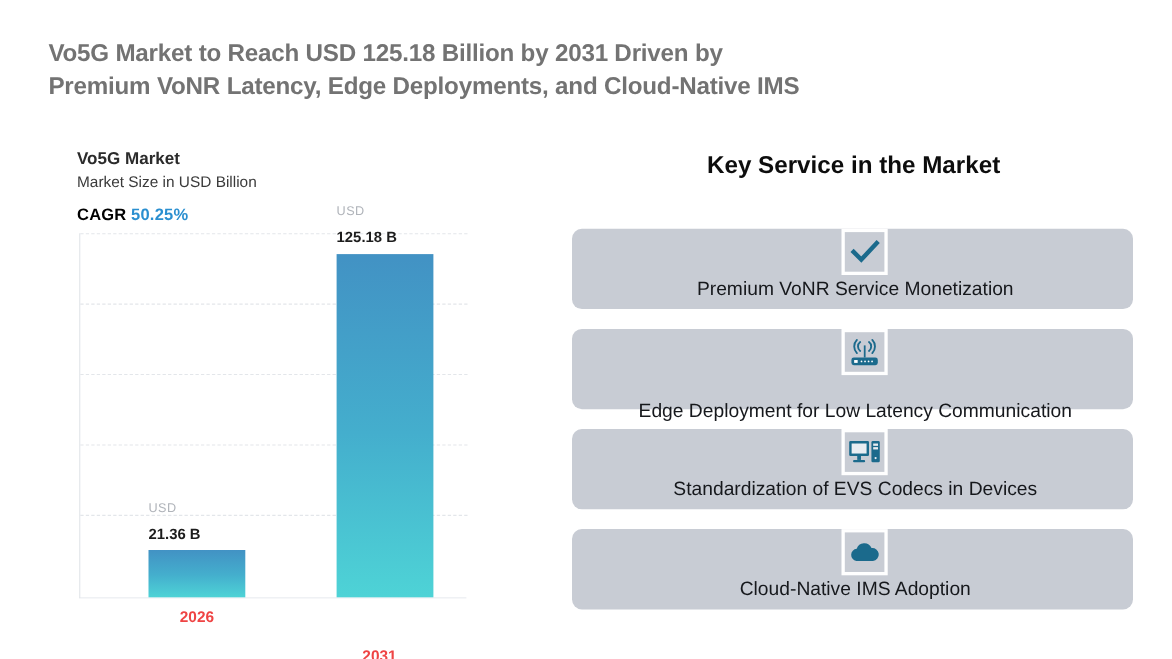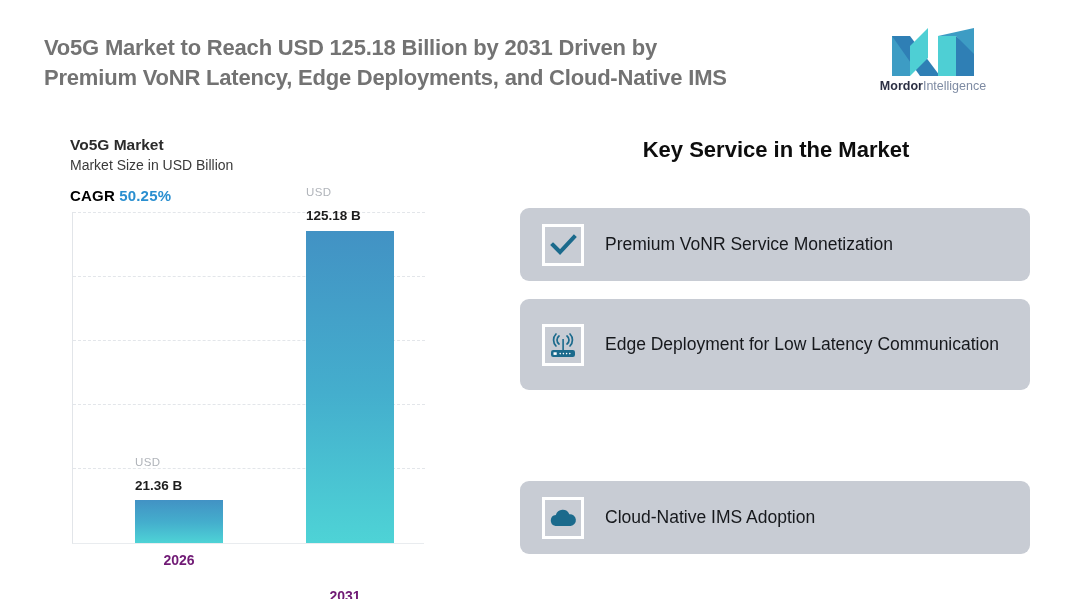--- a/index.html
+++ b/index.html
@@ -122,21 +122,21 @@
     font-size: 13.5px;
     font-weight: bold;
     color: #1d1d1d;
     white-space: nowrap;
   }
   .x-label {
     position: absolute;
     text-align: center;
     font-size: 14px;
     font-weight: bold;
-    color: #701a75;
+    color: #ef4444;
   }
 
   
   #trends-heading {
     position: absolute;
     left: 536px;
     top: 137px;
     width: 480px;
     font-size: 22px;
     font-weight: bold;
@@ -145,20 +145,21 @@
   }
 
   .trend-card {
     position: absolute;
     left: 520px;
     width: 510px;
     background: #c8ccd4;
     border-radius: 9px;
     display: flex;
     align-items: center;
+    flex-direction: column;
   }
   .icon-box {
     width: 42px;
     height: 42px;
     margin-left: 22px;
     border: 3px solid #ffffff;
     flex: 0 0 auto;
     display: flex;
     align-items: center;
     justify-content: center;
@@ -174,33 +175,20 @@
 </head>
 <body>
 
 <div id="page">
 
   <div id="header-title">
     <span class="line">Vo5G Market to Reach USD 125.18 Billion by 2031 Driven by</span>
     <span class="line">Premium VoNR Latency, Edge Deployments, and Cloud-Native IMS</span>
   </div>
 
-  <div id="logo">
-    <svg id="logo-mark" viewBox="0 0 90 52">
-      <polygon points="4,52 4,12 22,12 22,52" fill="#3d9cc4"></polygon>
-      <polygon points="4,12 22,12 52,52 32,52" fill="#2f7fb5"></polygon>
-      <polygon points="22,52 22,22 40,4 40,34" fill="#4ecfd4"></polygon>
-      <polygon points="50,52 50,12 68,12 68,52" fill="#4ecfd4"></polygon>
-      <polygon points="50,12 68,12 86,34 86,4" fill="#3d9cc4"></polygon>
-      <polygon points="68,52 86,52 86,30 68,12" fill="#2f7fb5"></polygon>
-    </svg>
-    <div id="logo-text">
-      <span class="lt-bold">Mordor</span><span class="lt-light">Intelligence</span>
-    </div>
-  </div>
 
   <div id="chart-panel">
 
     <div id="chart-title">Vo5G Market</div>
     <div id="chart-subtitle">Market Size in USD Billion</div>
 
     <div id="cagr-row">
       <span id="cagr-label">CAGR</span>
       <span id="cagr-value">50.25%</span>
     </div>
@@ -233,39 +221,54 @@
 
   <div class="trend-card" style="top:208px; height:73px;">
     <div class="icon-box">
       <svg width="28" height="28" viewBox="0 0 28 28">
         <polyline points="4,14 11,21 25,6" fill="none" stroke="#1b6a8c" stroke-width="4" stroke-linecap="square"></polyline>
       </svg>
     </div>
     <div class="trend-label">Premium VoNR Service Monetization</div>
   </div>
 
-  <div class="trend-card" style="top:299px; height:91px;">
+  <div class="trend-card" style="top:299px; height:73px;gap:20px;">
     <div class="icon-box">
       <svg width="30" height="30" viewBox="0 0 30 30">
         <rect x="3" y="20" width="24" height="7" rx="2.2" fill="#1b6a8c"></rect>
         <rect x="5.5" y="22.3" width="3.2" height="2.6" fill="#ffffff"></rect>
         <circle cx="12.2" cy="23.6" r="0.8" fill="#ffffff"></circle>
         <circle cx="15.4" cy="23.6" r="0.8" fill="#ffffff"></circle>
         <circle cx="18.6" cy="23.6" r="0.8" fill="#ffffff"></circle>
         <circle cx="21.8" cy="23.6" r="0.8" fill="#ffffff"></circle>
         <rect x="14.3" y="9" width="1.6" height="11" fill="#1b6a8c"></rect>
         <path d="M11,14 A5,5 0 0 1 11,6" fill="none" stroke="#1b6a8c" stroke-width="1.7" stroke-linecap="round"></path>
         <path d="M19,6 A5,5 0 0 1 19,14" fill="none" stroke="#1b6a8c" stroke-width="1.7" stroke-linecap="round"></path>
         <path d="M8,16 A8.6,8.6 0 0 1 8,4" fill="none" stroke="#1b6a8c" stroke-width="1.7" stroke-linecap="round"></path>
         <path d="M22,4 A8.6,8.6 0 0 1 22,16" fill="none" stroke="#1b6a8c" stroke-width="1.7" stroke-linecap="round"></path>
       </svg>
     </div>
     <div class="trend-label">Edge Deployment for Low Latency Communication</div>
   </div>
 
+  <div class="trend-card" style="top:390px; height:73px;">
+    <div class="icon-box">
+      <svg width="30" height="28" viewBox="0 0 30 28">
+        <rect x="1" y="4" width="18" height="13.5" rx="1.2" fill="#1b6a8c"></rect>
+        <rect x="3.2" y="6.2" width="13.6" height="9.1" fill="#e9edf2"></rect>
+        <rect x="8.3" y="17.5" width="3.4" height="3.6" fill="#1b6a8c"></rect>
+        <rect x="4.5" y="21.1" width="11" height="2.2" rx="1" fill="#1b6a8c"></rect>
+        <rect x="21.2" y="4" width="7.6" height="19.3" rx="1.2" fill="#1b6a8c"></rect>
+        <rect x="22.8" y="6.2" width="4.4" height="2.1" fill="#e9edf2"></rect>
+        <rect x="22.8" y="9.5" width="4.4" height="2.1" fill="#e9edf2"></rect>
+        <circle cx="25" cy="19.4" r="1" fill="#e9edf2"></circle>
+      </svg>
+    </div>
+    <div class="trend-label">Standardization of EVS Codecs in Devices</div>
+  </div>
 
   <div class="trend-card" style="top:481px; height:73px;">
     <div class="icon-box">
       <svg width="30" height="22" viewBox="0 0 30 22">
         <path d="M7.5,19 A5.6,5.6 0 0 1 7.8,7.9 A7.2,7.2 0 0 1 21.3,7.2 A5.9,5.9 0 0 1 22.6,19 Z" fill="#1b6a8c"></path>
       </svg>
     </div>
     <div class="trend-label">Cloud-Native IMS Adoption</div>
   </div>
 

